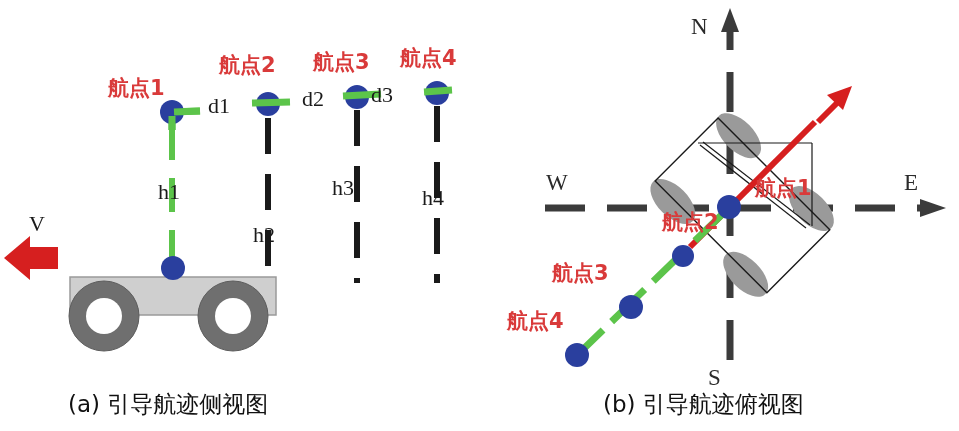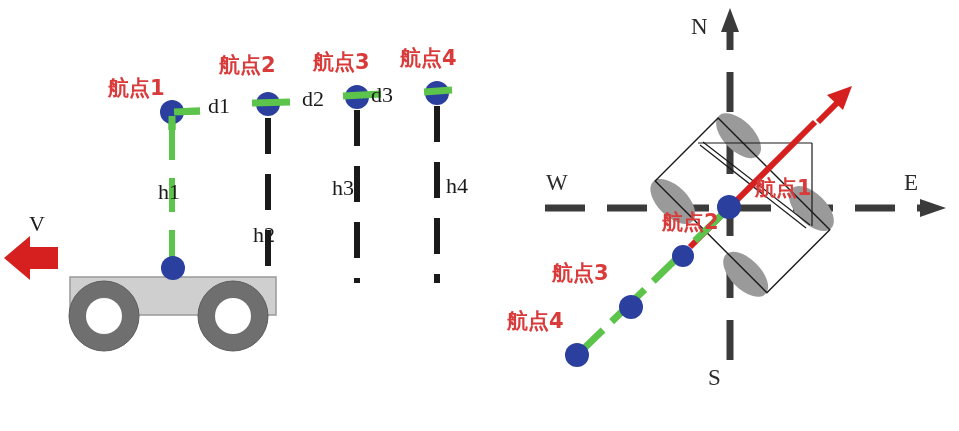--- a/index.html
+++ b/index.html
@@ -122,25 +122,26 @@
     <div class="lbl wp-label" style="left:313px;top:52px;">航点3</div>
     <div class="lbl wp-label" style="left:400px;top:48px;">航点4</div>
 
     <div class="lbl math-lbl" style="left:208px;top:95px;">d1</div>
     <div class="lbl math-lbl" style="left:302px;top:88px;">d2</div>
     <div class="lbl math-lbl" style="left:371px;top:84px;">d3</div>
 
     <div class="lbl math-lbl" style="left:158px;top:181px;">h1</div>
     <div class="lbl math-lbl" style="left:253px;top:177px;margin-top:47px;">h2</div>
     <div class="lbl math-lbl" style="left:332px;top:177px;">h3</div>
-    <div class="lbl math-lbl" style="left:422px;top:175px;margin-left:24px;">h4</div>
+    <div class="lbl math-lbl" style="left:422px;top:187px;">h4</div>
 
     <div class="lbl math-lbl" style="left:29px;top:213px;">V</div>
 
 
+    <div class="lbl caption" style="left:68px;top:393px;">(a) 引导航迹侧视图</div>
   </div>
 
   <div class="panel" id="panel-b">
 
     <svg width="479" height="431" viewBox="480 0 479 431" style="left:0;top:0;width:479px;height:431px;">
       <defs>
         <marker id="darkArrowUp" markerWidth="7" markerHeight="7" refX="3.5" refY="6" orient="auto">
           <path d="M3.5,0 L7,7 L0,7 Z" fill="#3b3b3b"></path>
         </marker>
         <marker id="darkArrowRight" markerWidth="7" markerHeight="7" refX="6" refY="3.5" orient="auto">
@@ -198,15 +199,16 @@
     <div class="lbl compass-lbl" style="left:211px;top:15px;">N</div>
     <div class="lbl compass-lbl" style="left:228px;top:366px;">S</div>
     <div class="lbl compass-lbl" style="left:66px;top:171px;">W</div>
     <div class="lbl compass-lbl" style="left:424px;top:171px;">E</div>
 
     <div class="lbl wp-label" style="left:275px;top:178px;">航点1</div>
     <div class="lbl wp-label" style="left:182px;top:212px;">航点2</div>
     <div class="lbl wp-label" style="left:72px;top:263px;">航点3</div>
     <div class="lbl wp-label" style="left:27px;top:311px;">航点4</div>
 
+    <div class="lbl caption" style="left:123px;top:393px;">(b) 引导航迹俯视图</div>
   </div>
 
 </div>
 
 </body></html>

